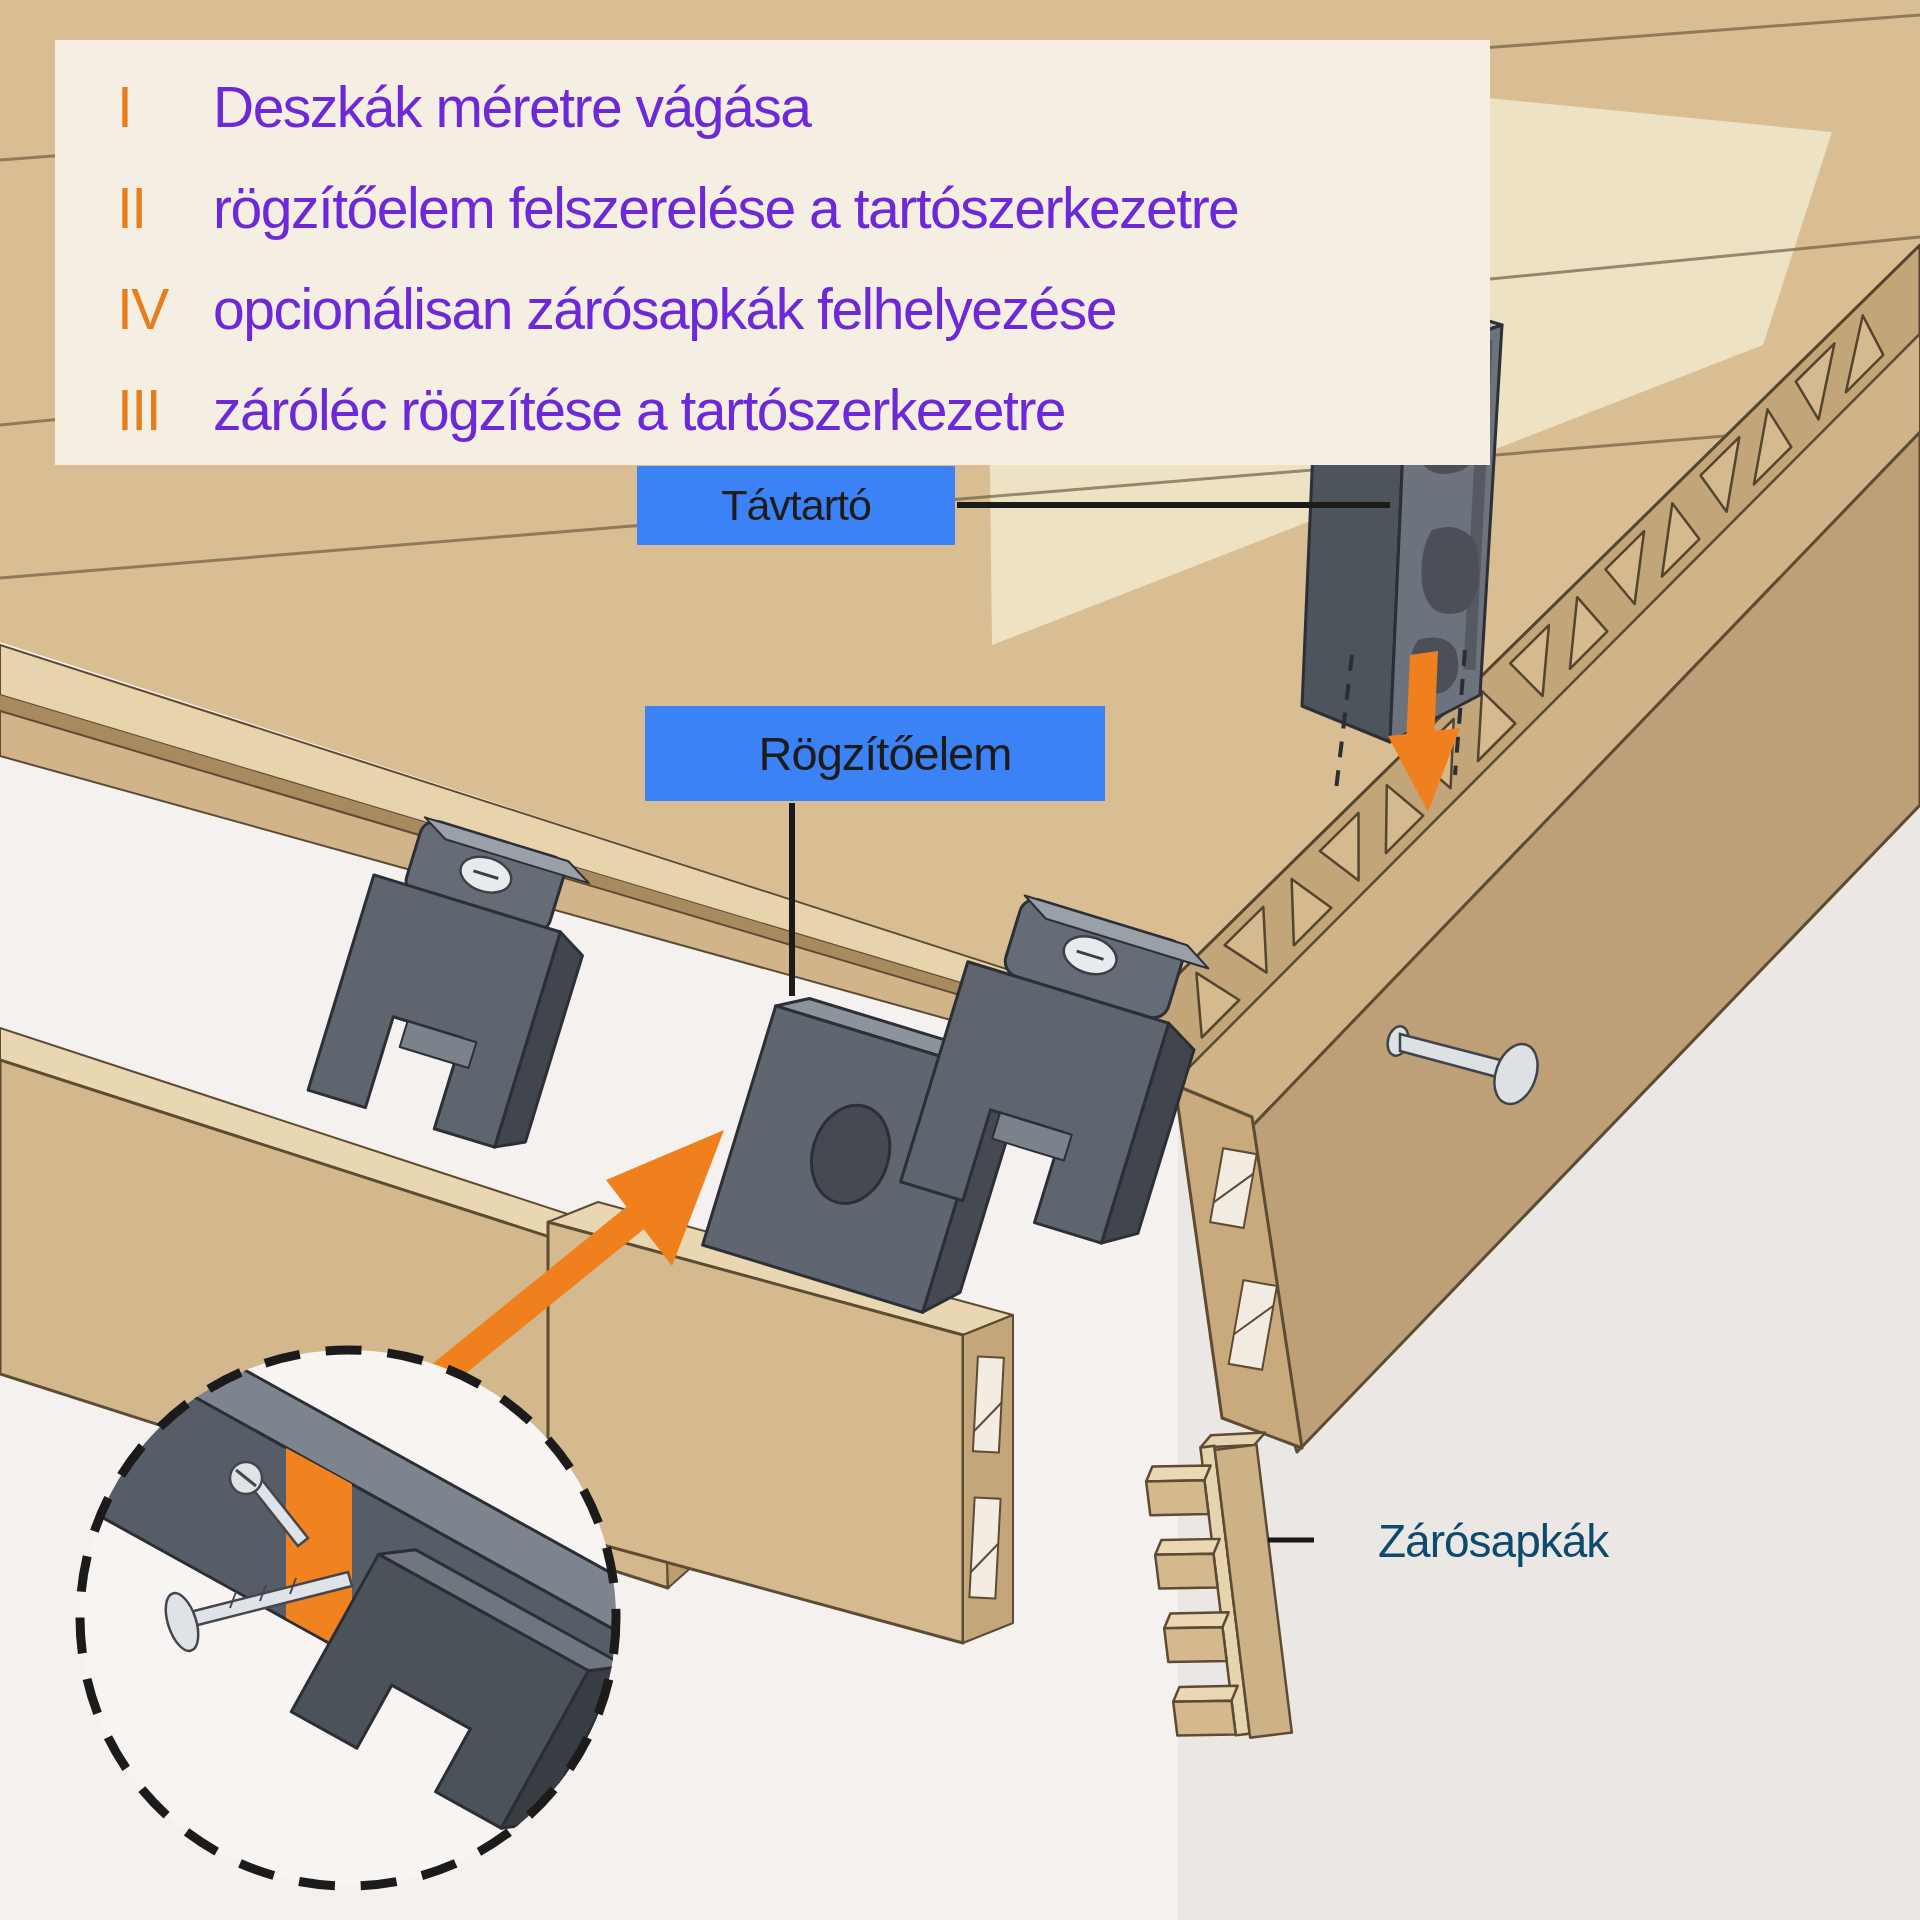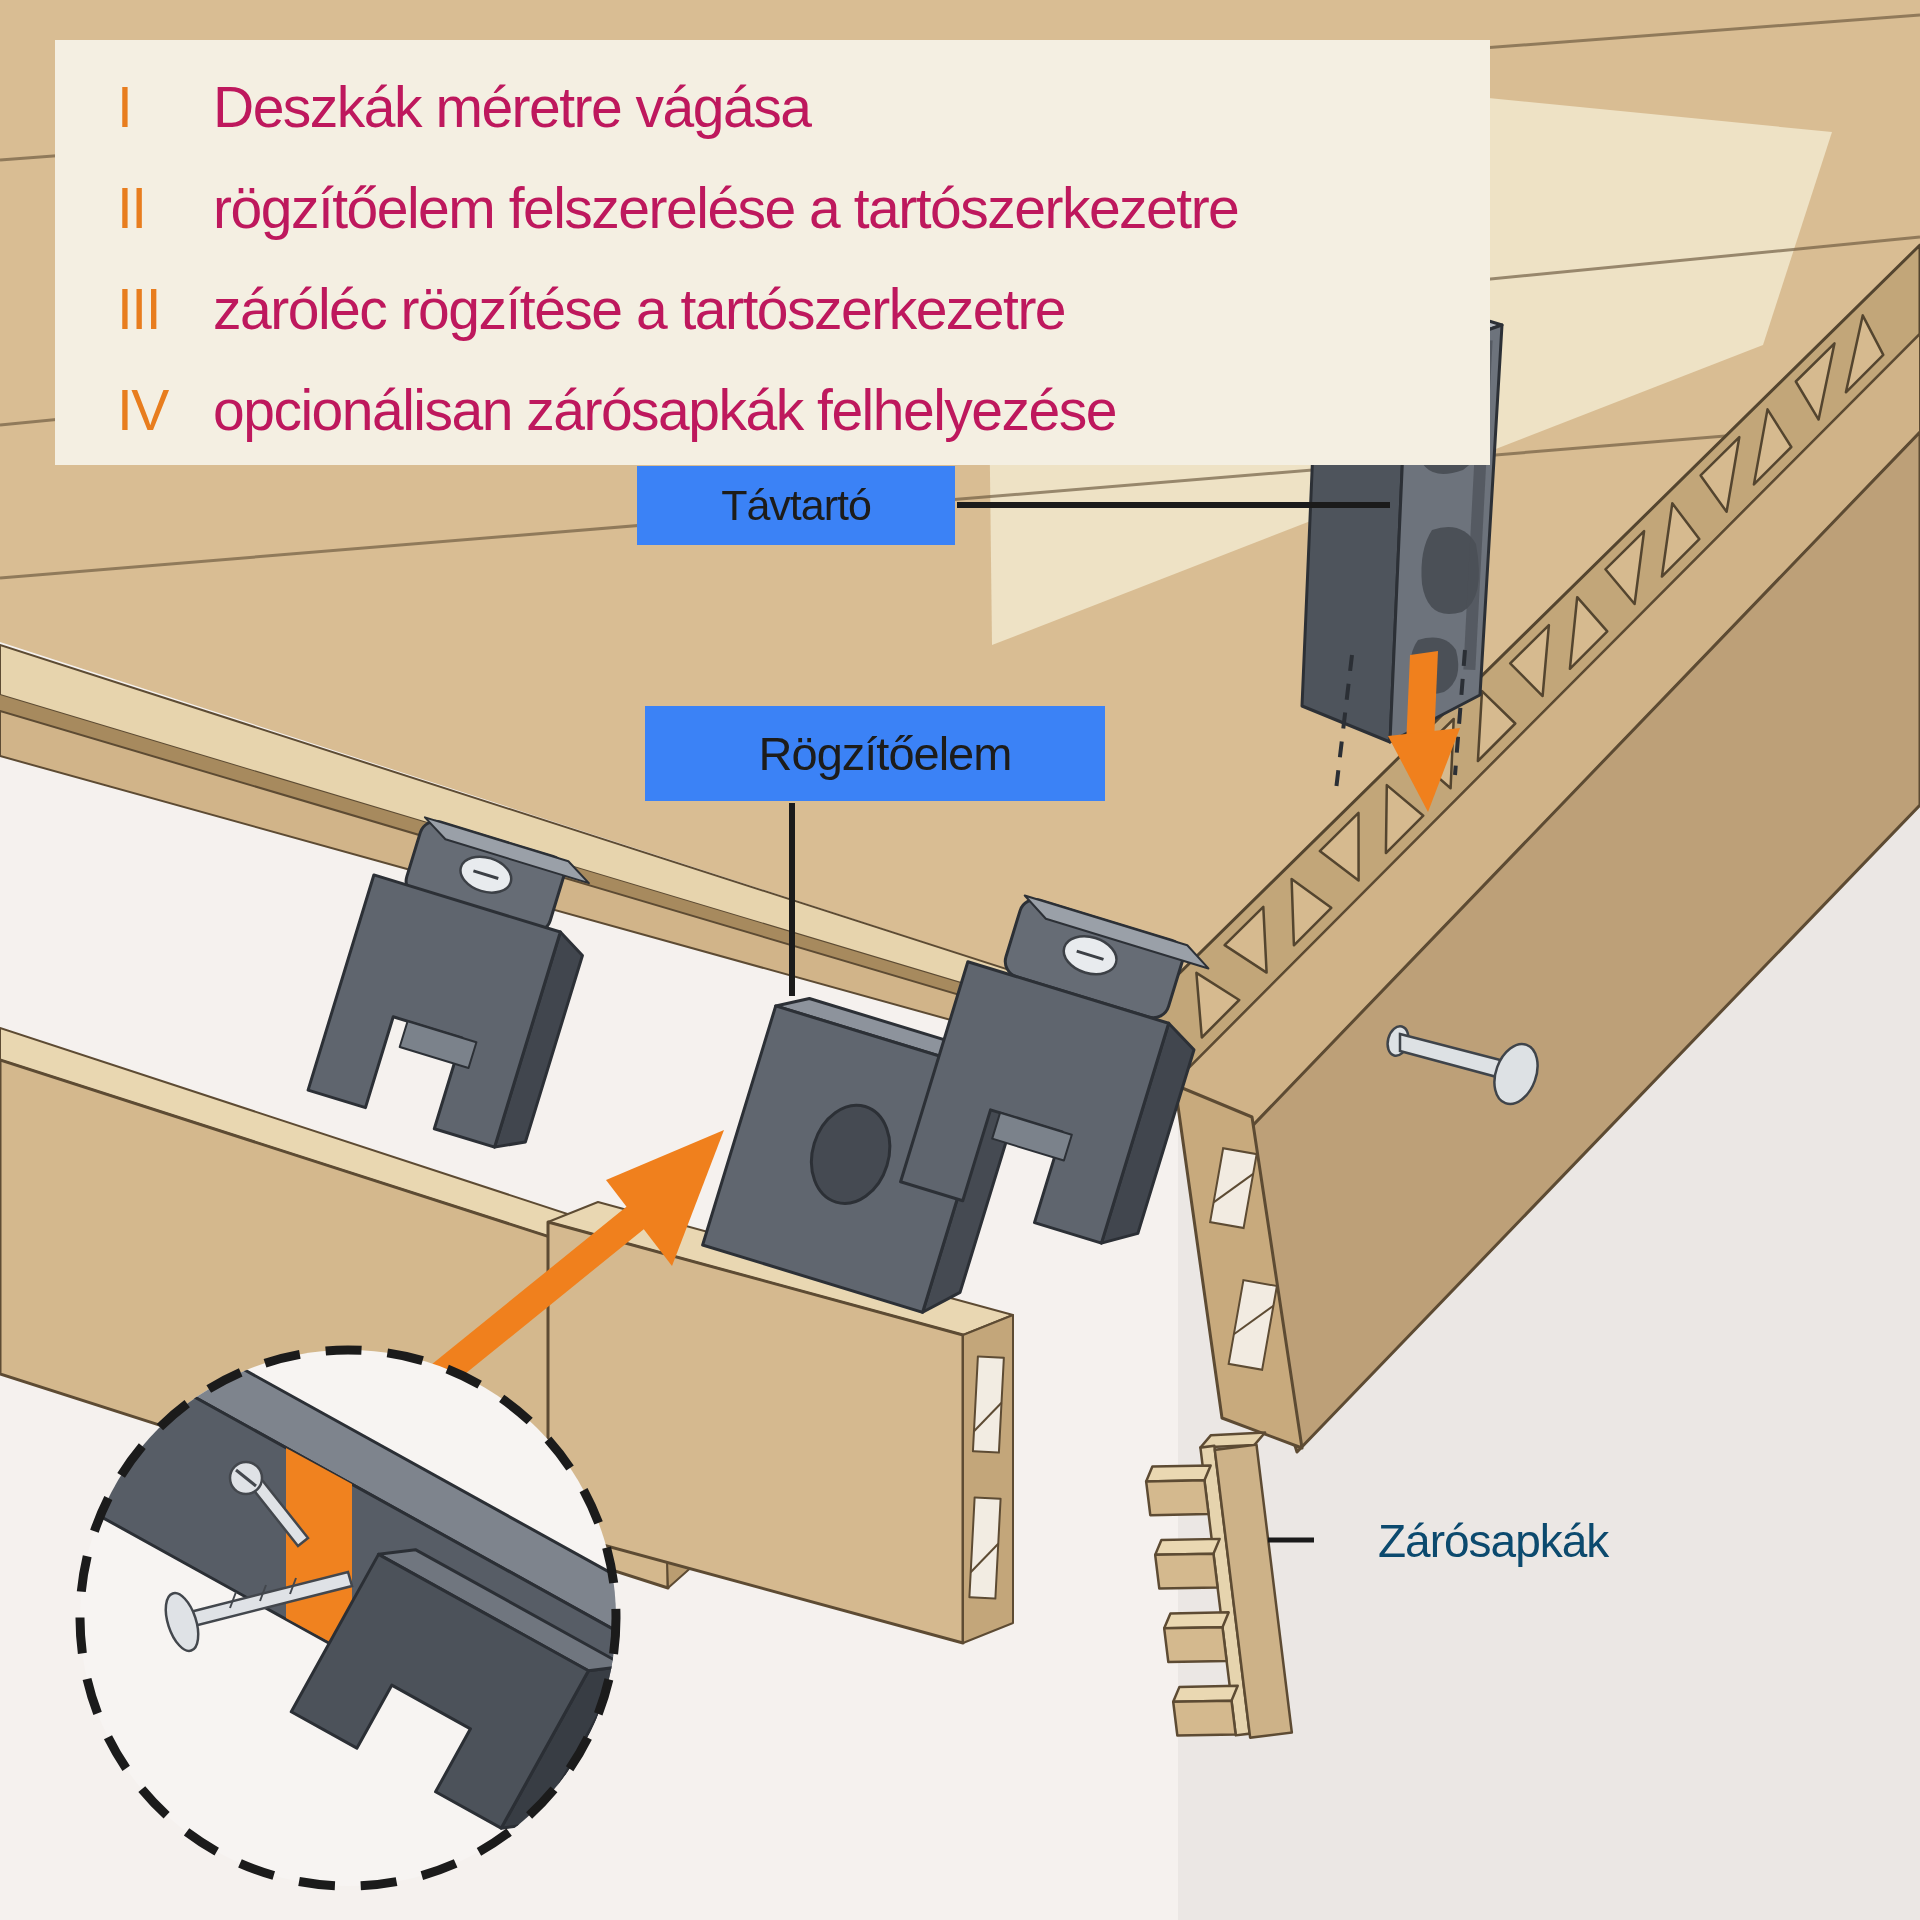--- a/index.html
+++ b/index.html
@@ -6,21 +6,21 @@
   .stage{position:relative;width:1920px;height:1920px;overflow:hidden;
          font-family:"Liberation Sans",sans-serif;}
   .stage svg{position:absolute;left:0;top:0;}
 
   
   .instructions{position:absolute;left:55px;top:40px;width:1435px;height:425px;
     background:#f4efe2;box-sizing:border-box;padding:16px 0 0 62px;}
   .inst-row{display:flex;align-items:center;height:101px;
     font-size:57px;letter-spacing:-1.5px;color:#1d1c1a;white-space:nowrap;}
   .inst-num{width:96px;flex:0 0 96px;color:#e87d1e;font-weight:400;}
-  .inst-text{color:#be185d;}
+  .inst-text{color:#6d28d9;}
 
   
   .part-label{position:absolute;background:#3b82f6;display:flex;
     align-items:center;justify-content:center;color:#1d1c1a;
     letter-spacing:-1px;box-sizing:border-box;}
   .label-tavtarto{left:637px;top:466px;width:318px;height:79px;font-size:43px;}
   .label-rogzitoelem{left:645px;top:706px;width:460px;height:95px;font-size:47px;padding-left:20px;}
   .label-plain{position:absolute;color:#0c4a6e;letter-spacing:-1px;}
   .label-zarosapkak{left:1378px;top:1514px;font-size:46px;}
 </style>
@@ -231,26 +231,26 @@
 <div class="instructions">
   <div class="inst-row">
     <span class="inst-num">I</span>
     <span class="inst-text">Deszkák méretre vágása</span>
   </div>
   <div class="inst-row">
     <span class="inst-num">II</span>
     <span class="inst-text">rögzítőelem felszerelése a tartószerkezetre</span>
   </div>
   <div class="inst-row">
+    <span class="inst-num">IV</span>
+    <span class="inst-text">opcionálisan zárósapkák felhelyezése</span>
+  </div>
+  <div class="inst-row">
     <span class="inst-num">III</span>
     <span class="inst-text">záróléc rögzítése a tartószerkezetre</span>
-  </div>
-  <div class="inst-row">
-    <span class="inst-num">IV</span>
-    <span class="inst-text">opcionálisan zárósapkák felhelyezése</span>
   </div>
 </div>
 
 <div class="part-label label-tavtarto">Távtartó</div>
 <div class="part-label label-rogzitoelem">Rögzítőelem</div>
 <div class="label-plain label-zarosapkak">Zárósapkák</div>
 
 </div>
 
 </body></html>

